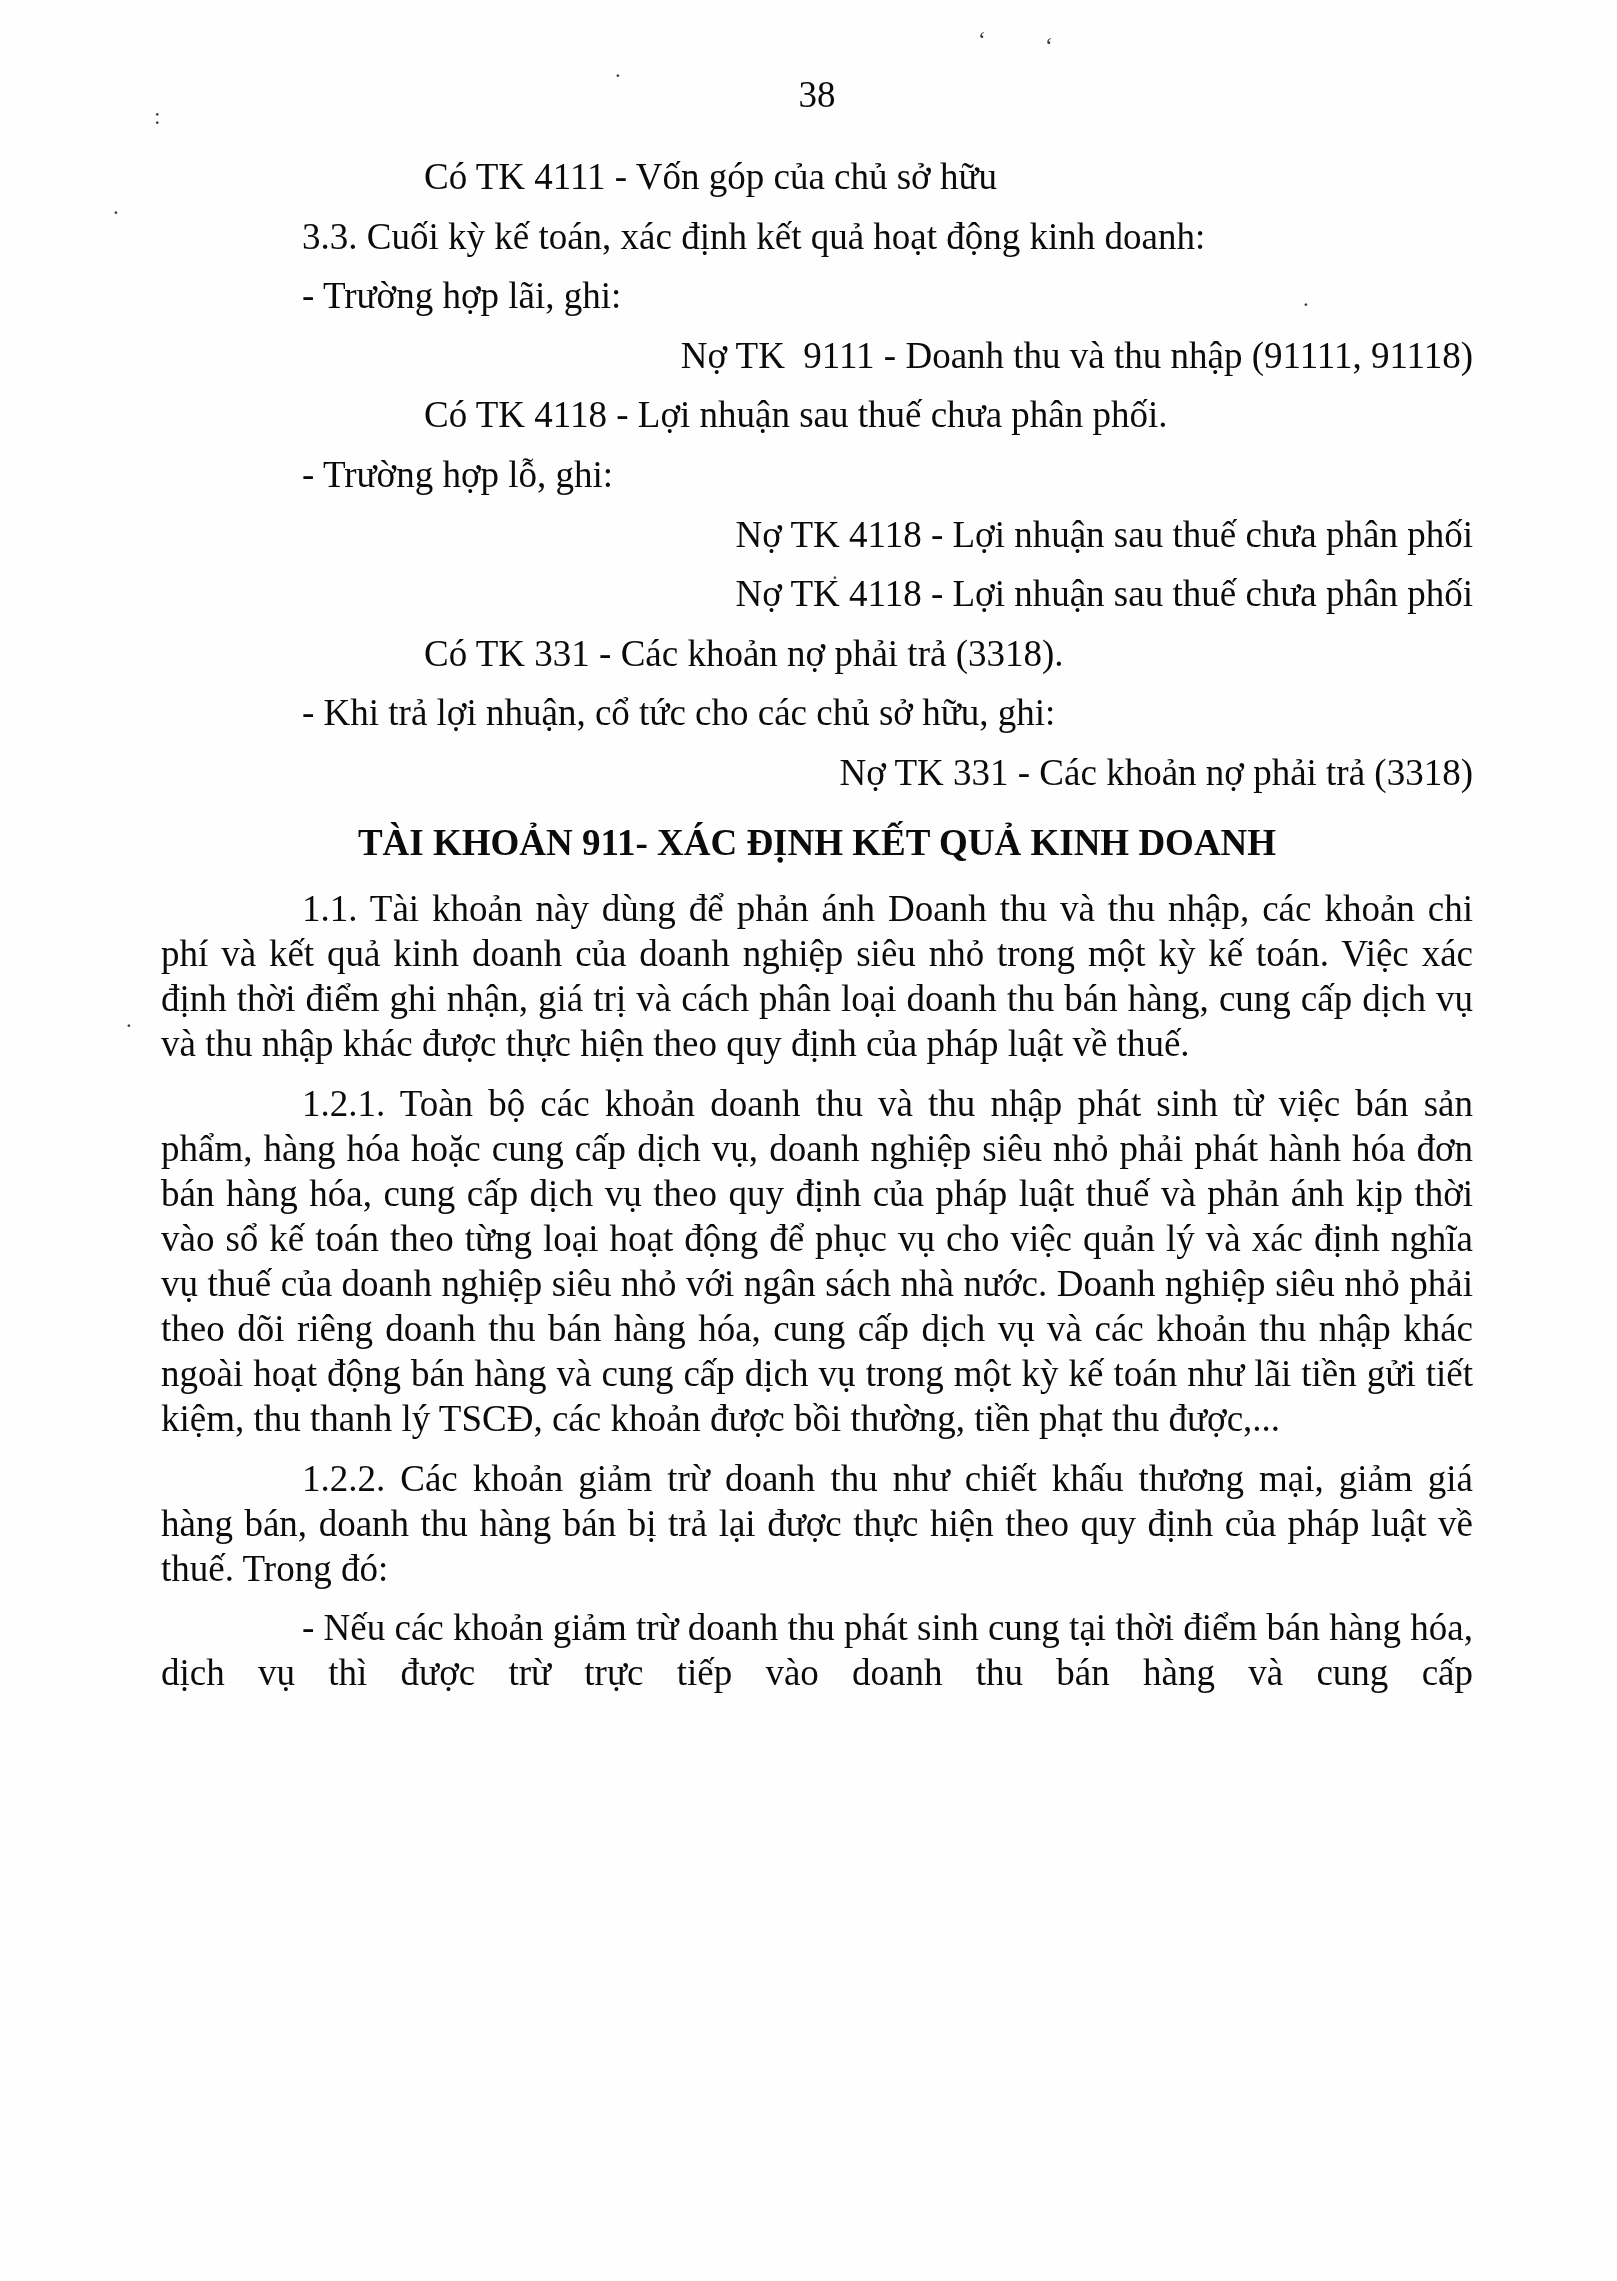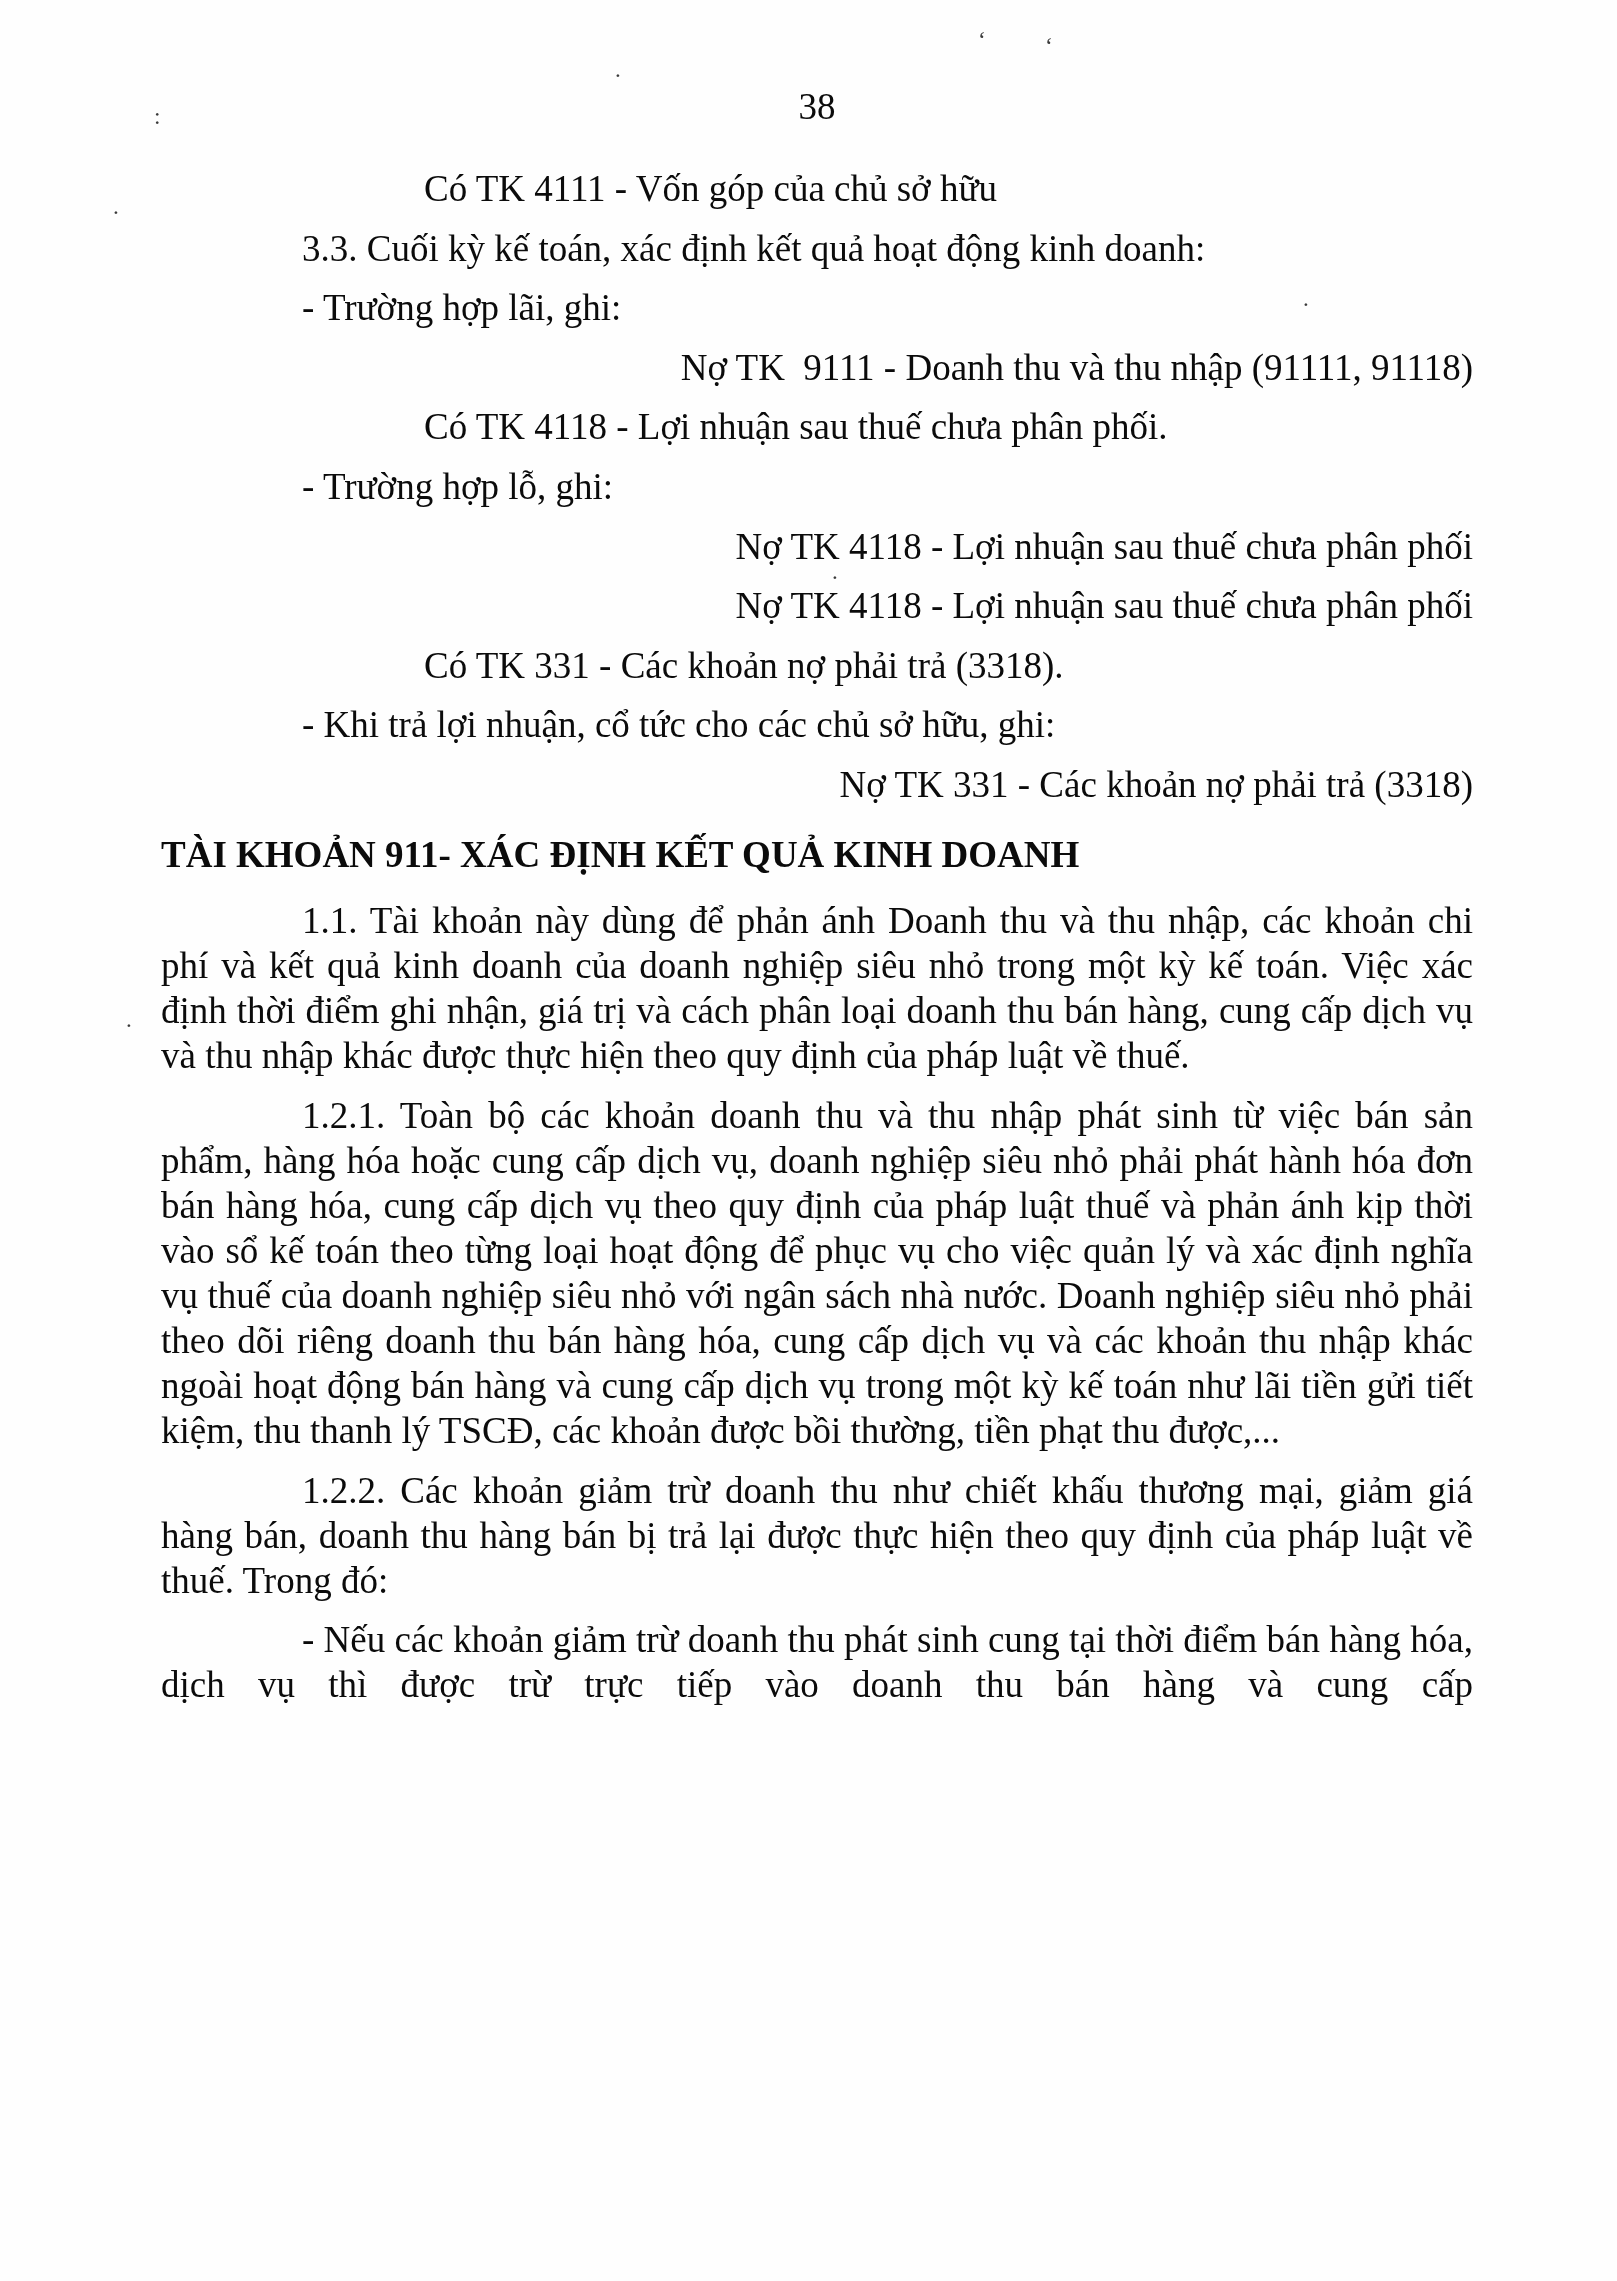--- a/index.html
+++ b/index.html
@@ -17,29 +17,29 @@
   }
   .content {
     position: absolute;
     left: 161px; top: 72px;
     width: 1312px;
     font-size: 37px;
     line-height: 45px;
   }
   .page-number {
     text-align: center;
-    margin: 12px 0 37px 0;
+    margin: 0 0 37px 0;
   }
   .blk { margin: 0 0 14.6px 0; }
   .indent { text-indent: 141px; }
   .para   { text-indent: 141px; text-align: justify; }
   .no     { padding-left: 146px; white-space: pre-wrap; text-align: right; }
   .co     { padding-left: 263px; }
   .title  {
-    text-align: left;
+    text-align: center;
     font-weight: bold;
     margin: 25px 0 21.5px 0;
   }
   .heading { font-weight: bold; text-indent: 141px; }
   .cont { text-align-last: justify; }
   .speck {
     position: absolute;
     color: #3a3a3a;
     font-style: normal;
     font-size: 23.4px;

